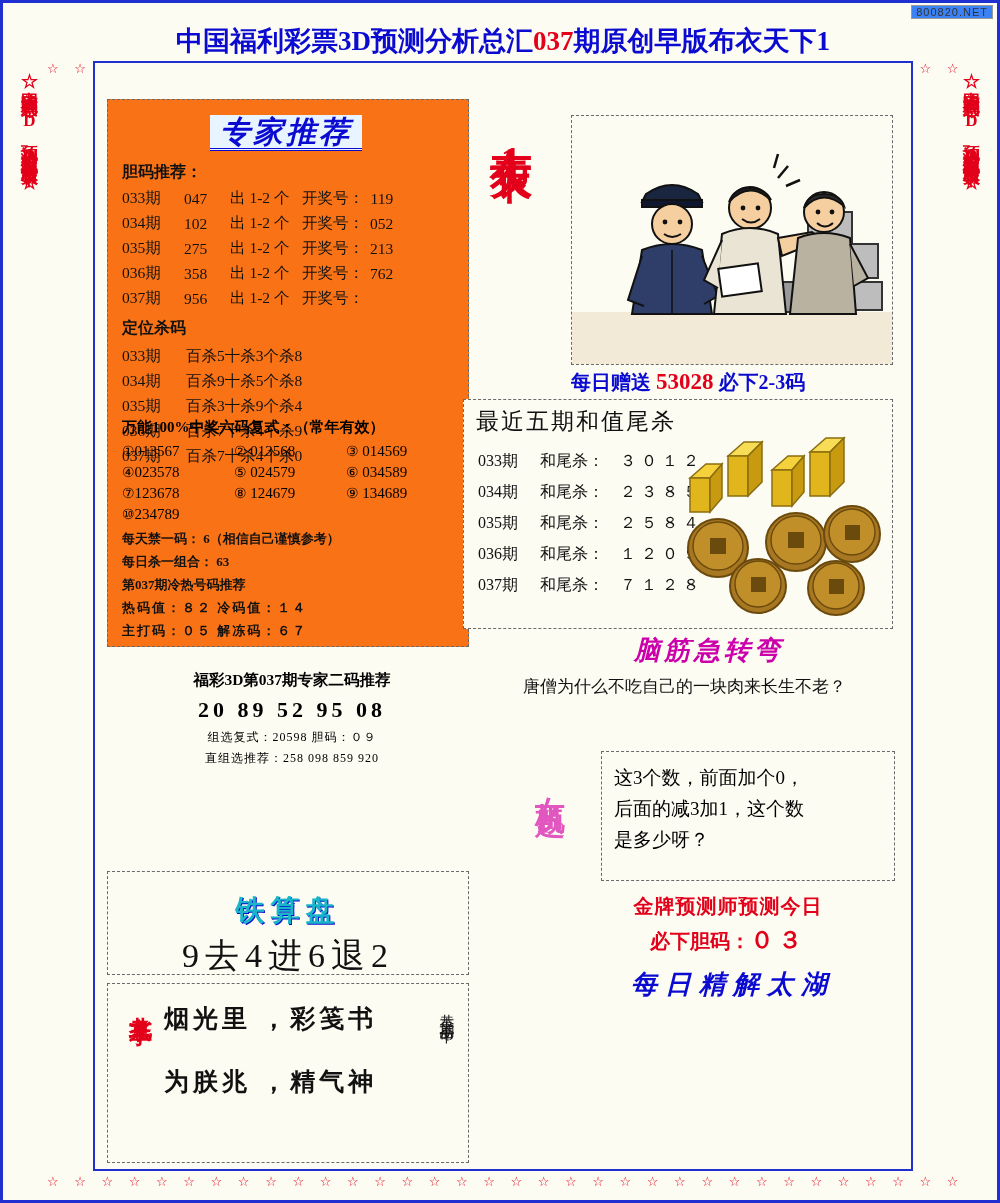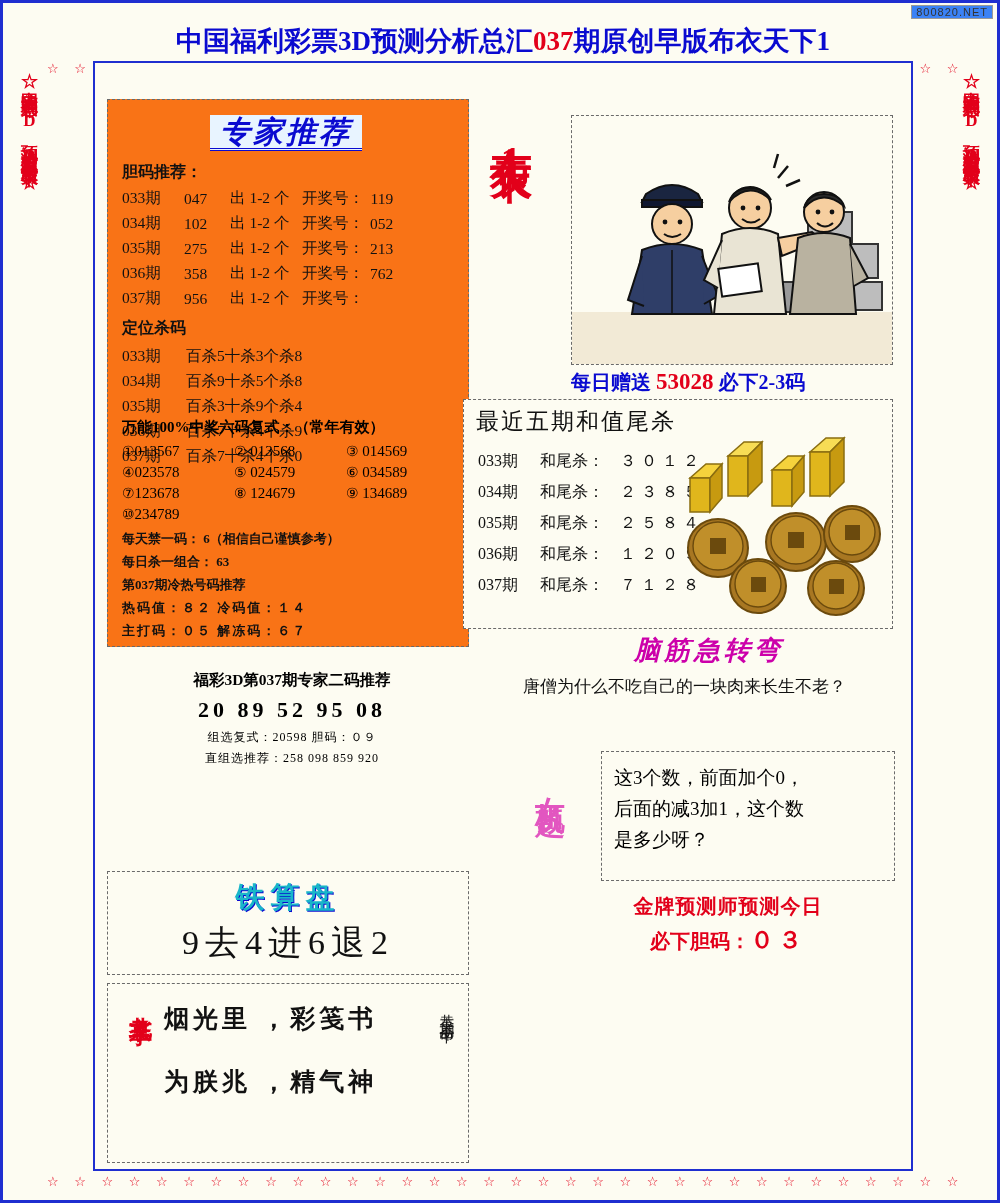--- a/index.html
+++ b/index.html
@@ -137,21 +137,21 @@
     font-family:"Liberation Serif", serif;font-size:12px;margin:4px 0;letter-spacing:1px;
   }
 
   
   #tiesuan{
     position:absolute;left:104px;top:868px;width:362px;height:104px;
     box-sizing:border-box;border:1px dashed #6a6a6a;background:#fdfcf2;
     text-align:center;
   }
   #tiesuan .t{
-    margin-top:6px;
+    margin-top:19px;
     font-family:"Liberation Serif", serif;font-size:29px;font-weight:bold;
     color:#19b6c9;letter-spacing:6px;
     text-shadow:1px 1px 0 #0a0ad0;
   }
   #tiesuan .eq{
     margin-top:2px;
     font-family:"Liberation Serif", serif;font-size:34px;color:#111;
     letter-spacing:6px;
   }
 
@@ -586,14 +586,15 @@
     </div>
   </div>
 
   <div id="gold">
     <div class="l1">金牌预测师预测今日</div>
     <div class="l2">
       <span>必下胆码：</span><span class="num">０３</span>
     </div>
   </div>
 
+  <div id="daily">每日精解太湖</div>
 
 </div>
 
 </body></html>

